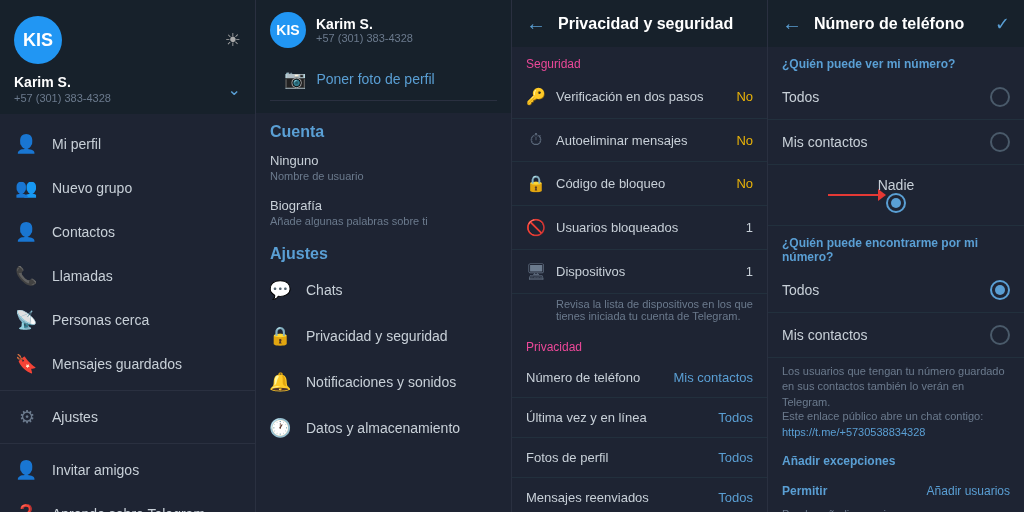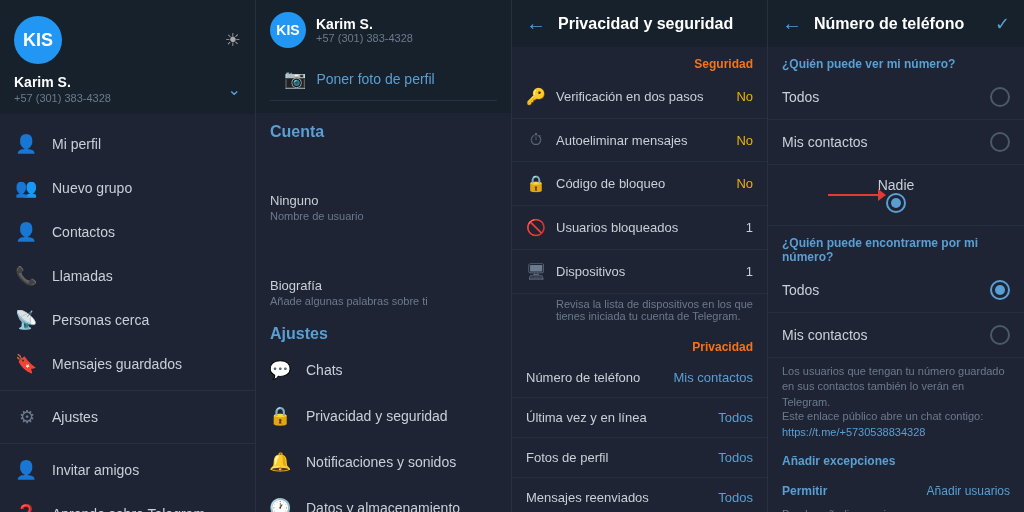--- a/index.html
+++ b/index.html
@@ -163,21 +163,20 @@
       font-weight: 600;
       padding: 10px 14px 4px 14px;
       text-transform: none;
     }
     .info-row {
       padding: 8px 14px;
     }
     .info-value {
       color: #c8d0d8;
       font-size: 13px;
-      margin-top: 40px;
     }
     .info-hint {
       color: #6b7a8d;
       font-size: 11px;
       margin-top: 2px;
     }
     .settings-item {
       display: flex;
       align-items: center;
       padding: 12px 14px;
@@ -197,25 +196,24 @@
       font-size: 20px;
       margin-right: 12px;
       cursor: pointer;
     }
     .p3-title {
       color: #fff;
       font-size: 16px;
       font-weight: 600;
     }
     .security-section-label {
-      color: #f97316;
+      color: #ec4899;
       font-size: 12px;
-      font-weight: 700;
+      font-weight: 400;
       padding: 10px 14px 4px 14px;
-      text-align: right;
     }
     .setting-row {
       display: flex;
       align-items: center;
       justify-content: space-between;
       padding: 12px 14px;
       border-bottom: 1px solid #22303d;
       position: relative;
     }
     .setting-row-left {

